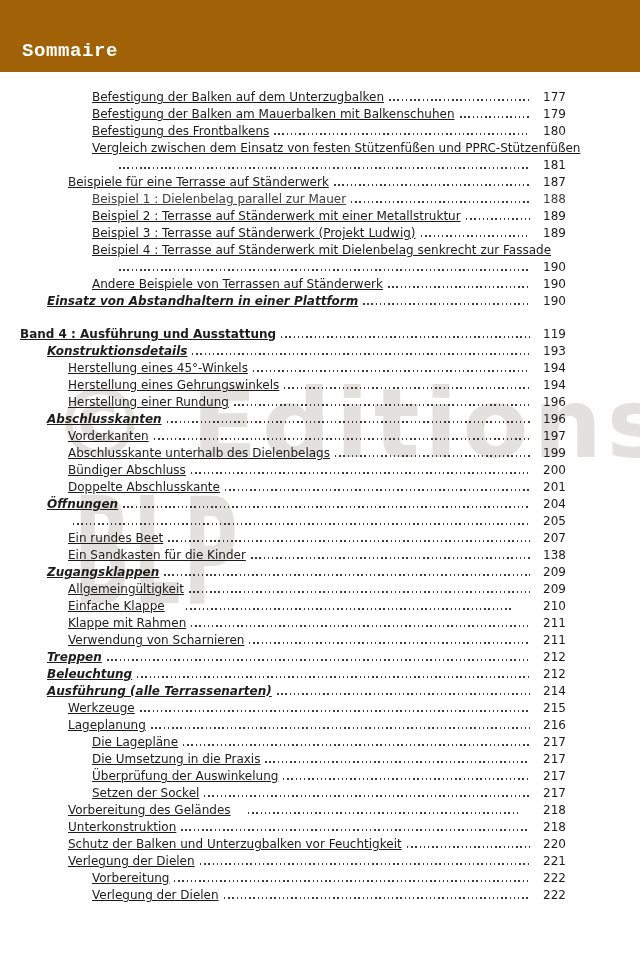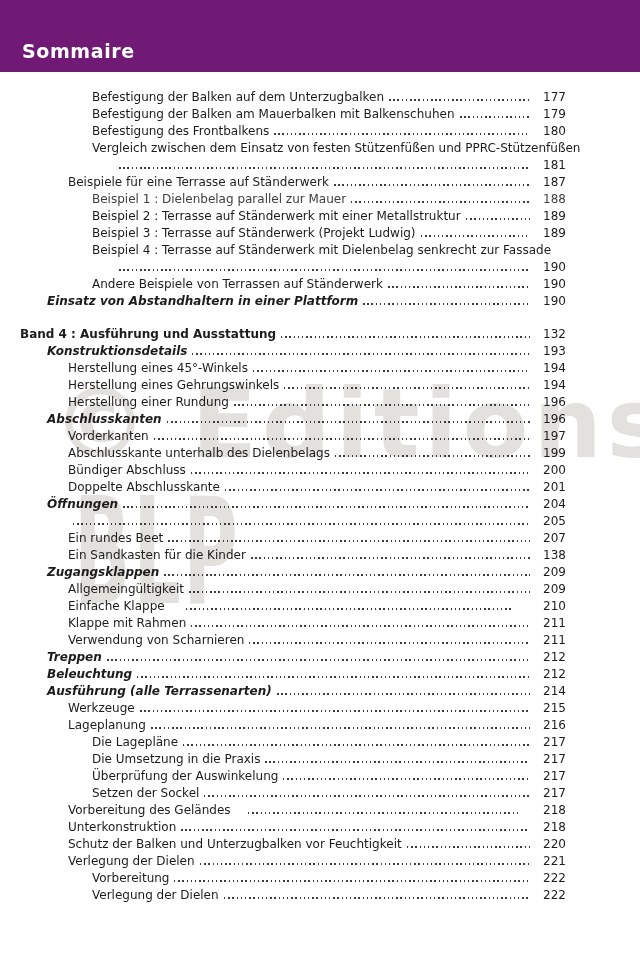--- a/index.html
+++ b/index.html
@@ -23,40 +23,40 @@
   .wm1{left:52px;top:376px;font-size:96px;letter-spacing:5px;}
   .wm2{left:74px;top:478px;font-size:148px;letter-spacing:6px;
        transform:scaleX(0.5);transform-origin:left top;}
   .toc{
     position:absolute;left:20px;top:89px;width:546px;z-index:1;
   }
   .row{
     display:flex;align-items:baseline;height:17px;
     font-size:12px;color:#1c1c1c;white-space:nowrap;
   }
-  .row .label{flex:0 0 auto;line-height:17px;}
+  .row .label{flex:0 0 auto;line-height:17px;text-decoration:underline;}
   .row .leader{
     flex:1 1 auto;height:2px;margin:0 8px 0 5px;
     background-image:repeating-linear-gradient(to right,
       #3c3c3c 0px,#3c3c3c 1.5px,transparent 1.5px,transparent 4.2px);
   }
   .row .page{flex:0 0 28px;text-align:right;line-height:17px;}
   .lvl0{padding-left:0;}
   .lvl1{padding-left:27px;}
   .lvl2{padding-left:48px;}
   .lvl3{padding-left:72px;}
   .row.tail{padding-left:94px;}
   .bold .label{font-weight:bold;}
   .bolditalic .label{font-weight:bold;font-style:italic;}
   .spacer{height:16px;}
 </style>
 </head>
 <body>
 
-<div class="header-band" style="background: #701a75;">
+<div class="header-band" style="background: #a16207; font-family: Liberation Mono, monospace;">
   <div class="header-title" style="color: rgb(255, 255, 255);">Sommaire</div>
 </div>
 
 <div class="watermark wm1" style="color: rgb(227, 225, 222);">© Editions</div>
 <div class="watermark wm2" style="color: rgb(227, 225, 222);">BLP</div>
 
 <div class="toc">
     <div class="row lvl3 normal entry" style="color: rgb(28, 28, 28);">
     <span class="label">Befestigung der Balken auf dem Unterzugbalken</span>
     <span class="leader"></span>
@@ -117,21 +117,21 @@
   </div>
     <div class="row lvl1 bolditalic entry" style="color: rgb(28, 28, 28);">
     <span class="label">Einsatz von Abstandhaltern in einer Plattform</span>
     <span class="leader"></span>
     <span class="page">190</span>
   </div>
     <div class="spacer"></div>
     <div class="row lvl0 bold entry" style="color: rgb(28, 28, 28);">
     <span class="label">Band 4 : Ausführung und Ausstattung</span>
     <span class="leader"></span>
-    <span class="page">132</span>
+    <span class="page">119</span>
   </div>
     <div class="row lvl1 bolditalic entry" style="color: rgb(28, 28, 28);">
     <span class="label">Konstruktionsdetails</span>
     <span class="leader"></span>
     <span class="page">193</span>
   </div>
     <div class="row lvl2 normal entry" style="color: rgb(28, 28, 28);">
     <span class="label">Herstellung eines 45°-Winkels</span>
     <span class="leader"></span>
     <span class="page">194</span>

